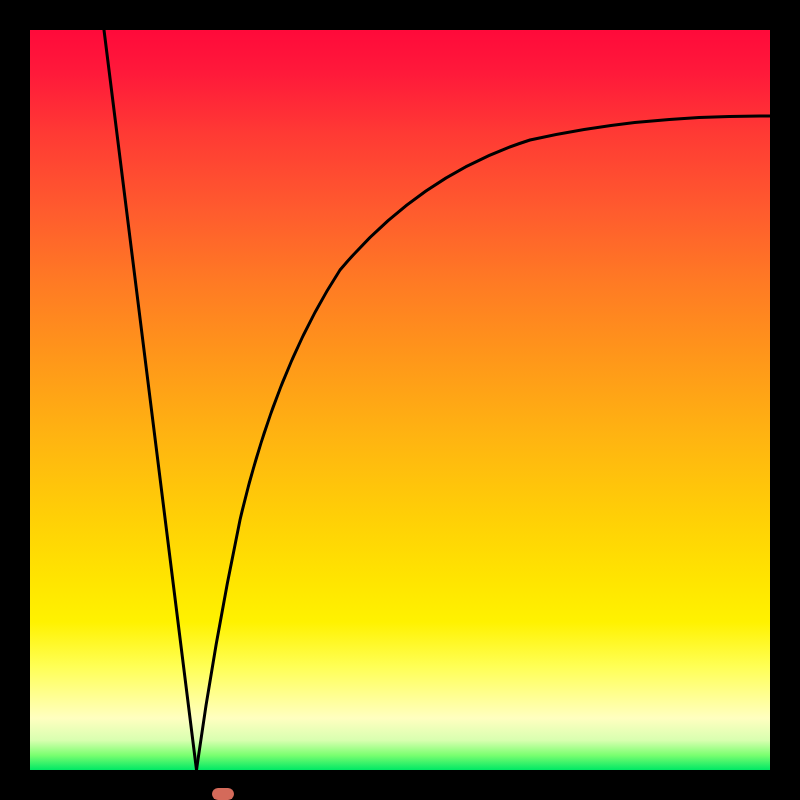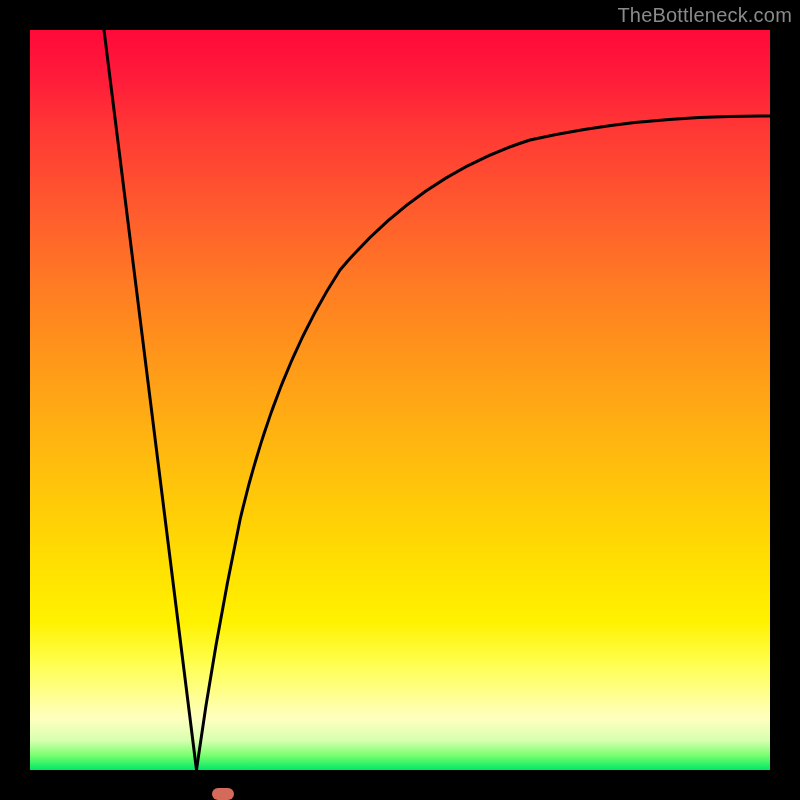--- a/index.html
+++ b/index.html
@@ -84,15 +84,14 @@
       <path d="M 166.5 740
                Q 183 620 210 490
                Q 245 340 310 240
                Q 390 145 500 110
                Q 610 85 740 86" stroke="#000" stroke-width="3" fill="none" stroke-linecap="round"></path>
     </svg>
 
     <div class="marker"></div>
   </div>
 
-  <div class="watermark">TheBottleneck.com</div>
 
 </div>
 
 </body></html>

